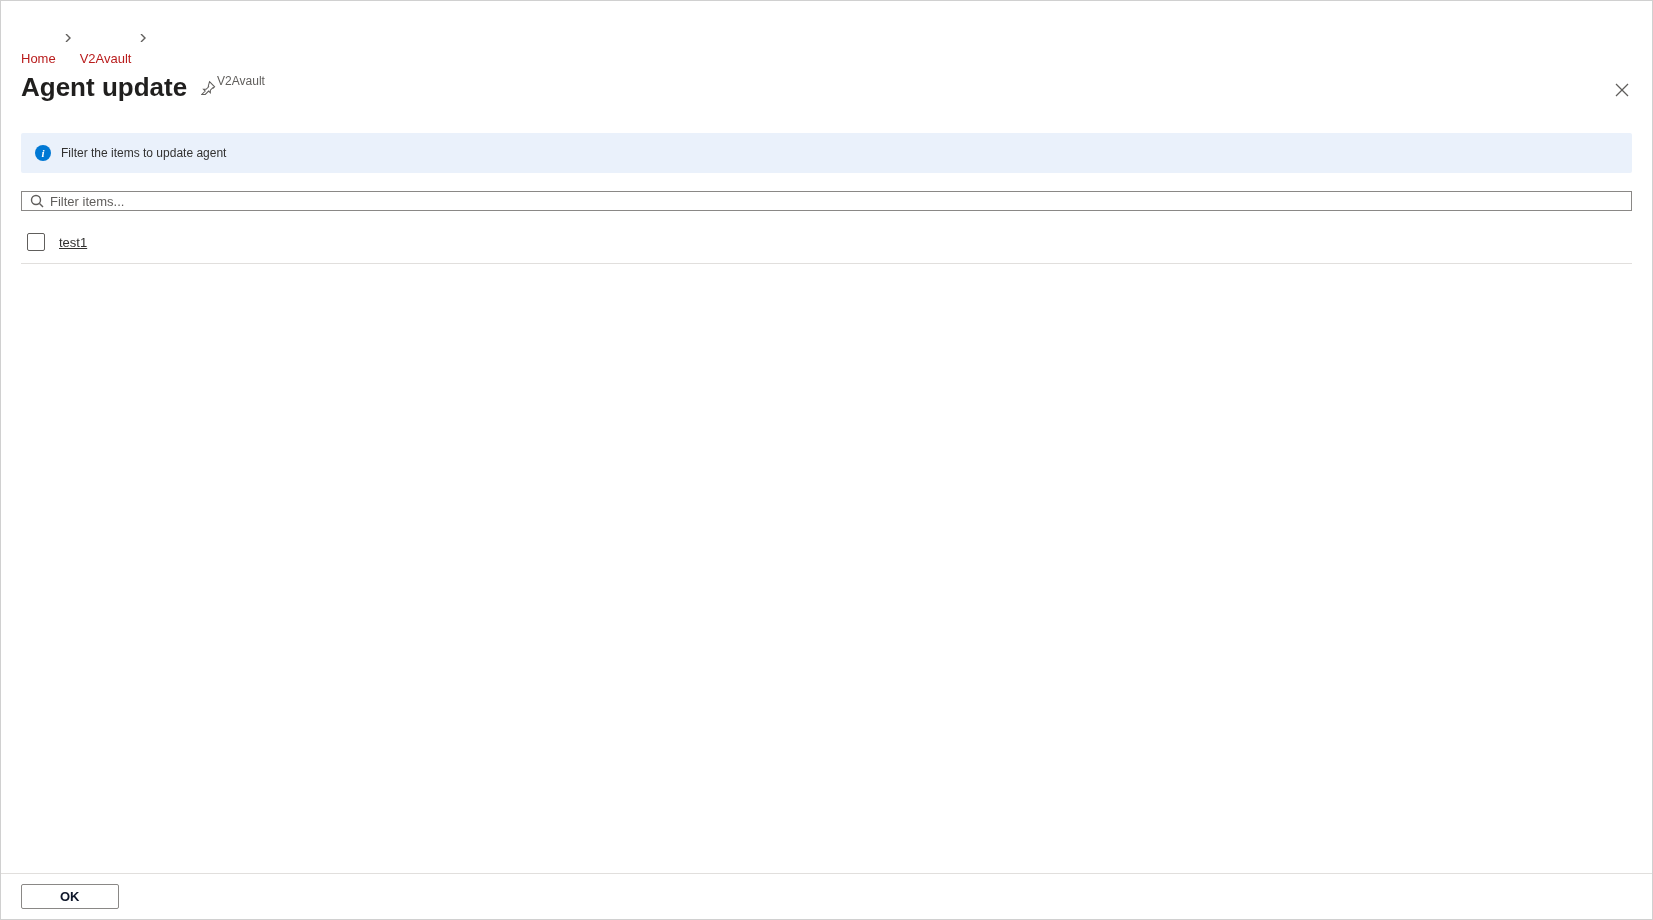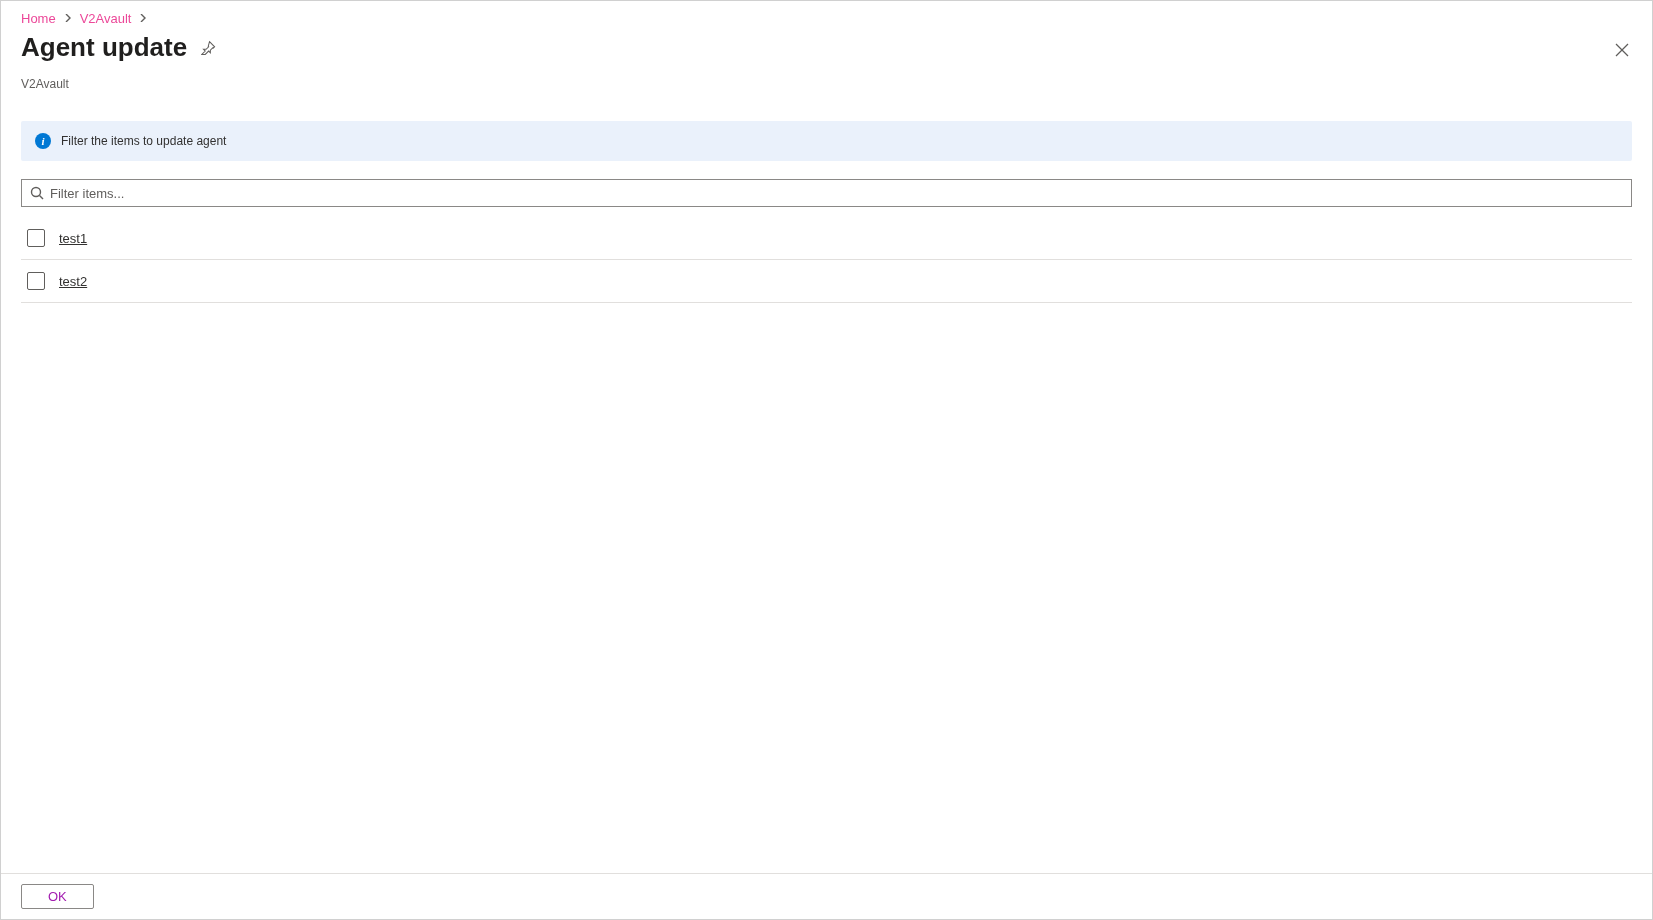--- a/index.html
+++ b/index.html
@@ -20,38 +20,37 @@
       position: relative;
     }
     .breadcrumb {
       display: flex;
       align-items: center;
       gap: 8px;
       padding: 10px 20px 6px 20px;
       font-size: 13px;
     }
     .breadcrumb a {
-      color: #ec4899;
+      color: #b91c1c;
       text-decoration: none;
       cursor: pointer;
+      margin-top: 40px;
     }
     .breadcrumb .chevron {
       color: #605e5c;
       font-size: 10px;
     }
     .header-row {
       display: flex;
       align-items: flex-start;
       justify-content: space-between;
       padding: 0 20px 0 20px;
     }
     .header-left {
       display: flex;
-      flex-direction: column;
-      gap: 12px;
     }
     .title-row {
       display: flex;
       align-items: center;
       gap: 14px;
     }
     .page-title {
       font-size: 26px;
       font-weight: 600;
       color: #201f1e;
@@ -122,21 +121,21 @@
     }
     .info-text {
       font-size: 12px;
       color: #323130;
     }
     .filter-box {
       border: 1px solid #8a8886;
       display: flex;
       align-items: center;
       padding: 4px 8px;
-      height: 28px;
+      height: 20px;
       background: #ffffff;
     }
     .filter-box .search-icon {
       color: #605e5c;
       width: 14px;
       height: 14px;
       margin-right: 6px;
       flex-shrink: 0;
     }
     .filter-box input {
@@ -176,25 +175,26 @@
     }
     .footer {
       border-top: 1px solid #e1dfdd;
       padding: 10px 20px;
       display: flex;
       align-items: center;
     }
     .ok-button {
       border: 1px solid #8a8886;
       background: #ffffff;
-      padding: 4px 26px;
-      font-size: 13px;
-      color: #a21caf;
+      padding: 4px 38px;
+      font-size: 13px;
+      color: #0f172a;
       cursor: pointer;
       border-radius: 2px;
+      font-weight: bold;
     }
   </style>
 </head>
 <body>
 
 <div class="breadcrumb">
   <a>Home</a>
   <span class="chevron">
     <svg width="8" height="8" viewBox="0 0 8 8">
         <path d="M2 0 L6 4 L2 8" stroke="#605e5c" stroke-width="1.4" fill="none"></path>
@@ -242,22 +242,18 @@
       </svg>
     </span>
     <input type="text" placeholder="Filter items..." style="">
   </div>
 
   <div class="list">
     <div class="list-row">
       <span class="checkbox"></span>
       <span class="row-label">test1</span>
     </div>
-    <div class="list-row">
-      <span class="checkbox"></span>
-      <span class="row-label">test2</span>
-    </div>
   </div>
 </div>
 
 <div class="footer">
   <button class="ok-button">OK</button>
 </div>
 
 </body></html>

